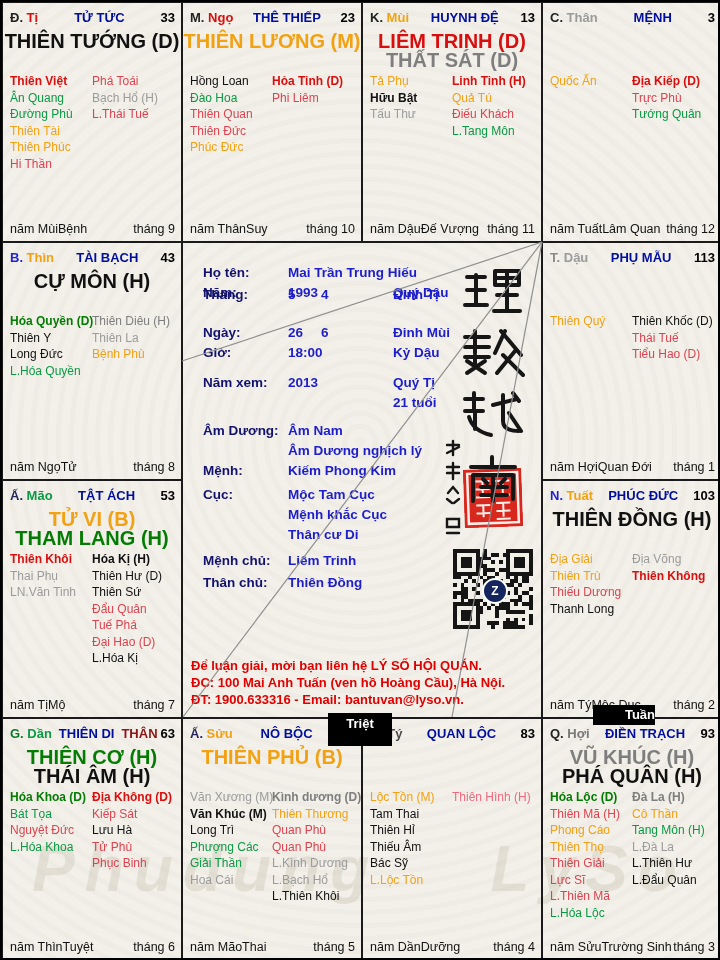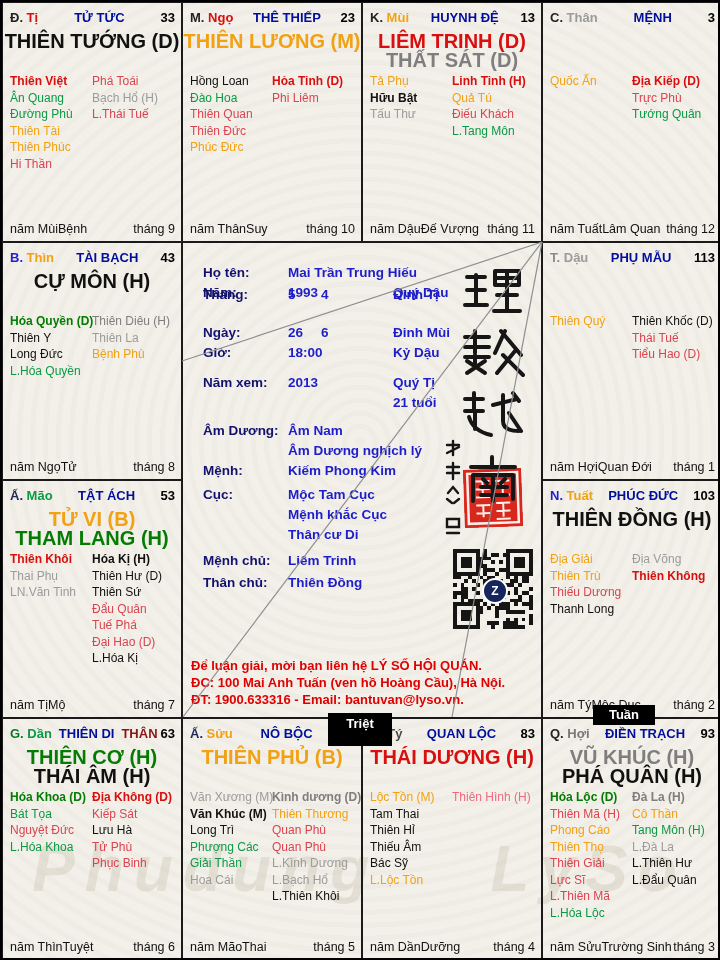--- a/index.html
+++ b/index.html
@@ -37,21 +37,21 @@
   #qr{position:absolute;left:270px;top:306px;width:80px;height:80px;display:grid;
       grid-template-columns:repeat(21,1fr);grid-template-rows:repeat(21,1fr);z-index:2;}
   #qr .on{background:#151515;}
   #qr-logo{position:absolute;left:29px;top:29px;width:22px;height:22px;border-radius:50%;
       background:#15265e;border:2px solid #fff;color:#fff;font:bold 12px/22px "Liberation Sans",sans-serif;
       text-align:center;box-sizing:content-box;z-index:3;}
   
   #aspect-lines{position:absolute;left:0;top:0;z-index:5;pointer-events:none;}
   .badge{position:absolute;background:#000;color:#fff;font:bold 13px/20px "Liberation Sans",sans-serif;text-align:center;z-index:6;}
   #badge-triet{left:326px;top:711px;width:64px;height:33px;line-height:21px;}
-  #badge-tuan{left:591px;top:703px;width:62px;height:20px;}
+  #badge-tuan{left:591px;top:703px;width:62px;height:20px;text-align:right;}
   #watermark{position:absolute;left:30px;top:830px;font-size:64px;font-weight:bold;font-style:italic;
       color:rgba(158,148,122,.18);letter-spacing:10px;white-space:pre;z-index:0;}
 </style>
 </head>
 <body>
 
 <div id="board">
 
   <div id="watermark">Phudung    LySo</div>
 
@@ -916,23 +916,20 @@
         <span>tháng 5</span>
       </div>
     </div>
     <div class="cell" style="left: 360px; top: 716px; width: 180px; height: 242px;">
       <div class="head">
         <span style="color: rgb(51, 51, 51);">G.</span>
         <span style="color: rgb(74, 74, 74);">&nbsp;Tý</span>
         <span class="pname">QUAN LỘC</span>
         <span class="num">83</span>
       </div>
-      <div class="mains">
-        <div class="c-r">THÁI DƯƠNG (H)</div>
-      </div>
       <div class="cols">
         <div class="colL">
           <span class="star c-o">Lộc Tồn (M)</span>
           <span class="star c-k">Tam Thai</span>
           <span class="star c-k">Thiên Hỉ</span>
           <span class="star c-k">Thiếu Âm</span>
           <span class="star c-k">Bác Sỹ</span>
           <span class="star c-o">L.Lộc Tồn</span>
         </div>
         <div class="colR">

